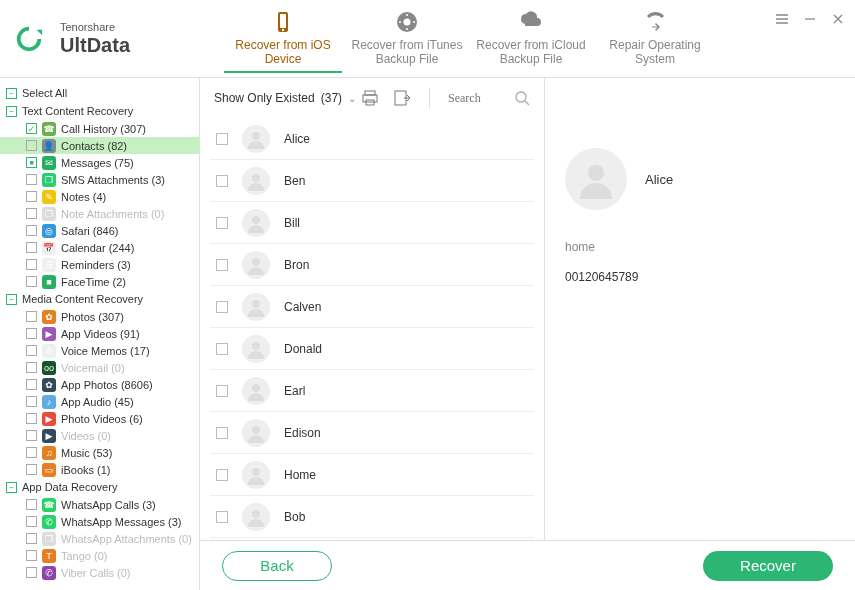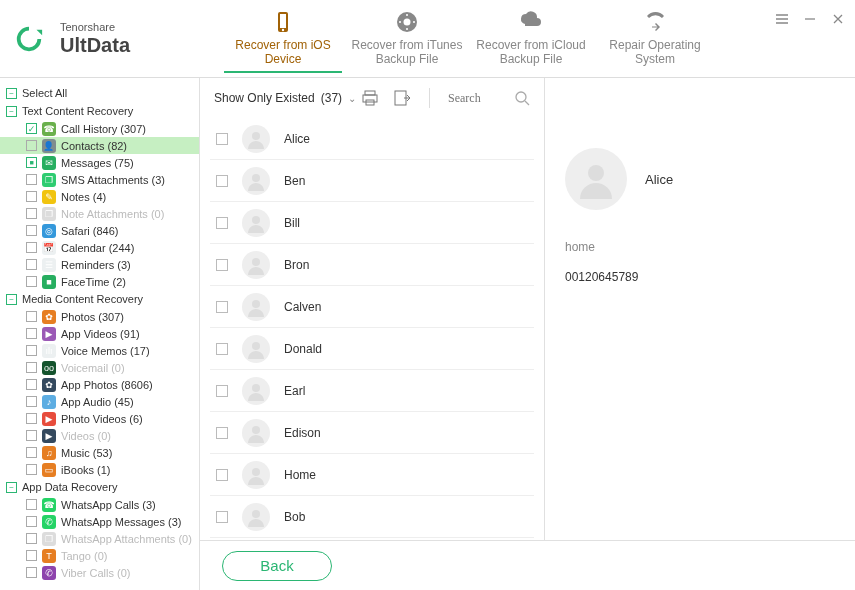--- a/index.html
+++ b/index.html
@@ -438,13 +438,14 @@
     <div class="detail-fields">
       <div>home</div>
       <div class="detail-value">00120645789</div>
     </div>
   </div>
 
 </div>
 
 <div class="footer">
   <div class="btn btn-back">Back</div>
+  <div class="btn btn-recover">Recover</div>
 </div>
 
 </body></html>

